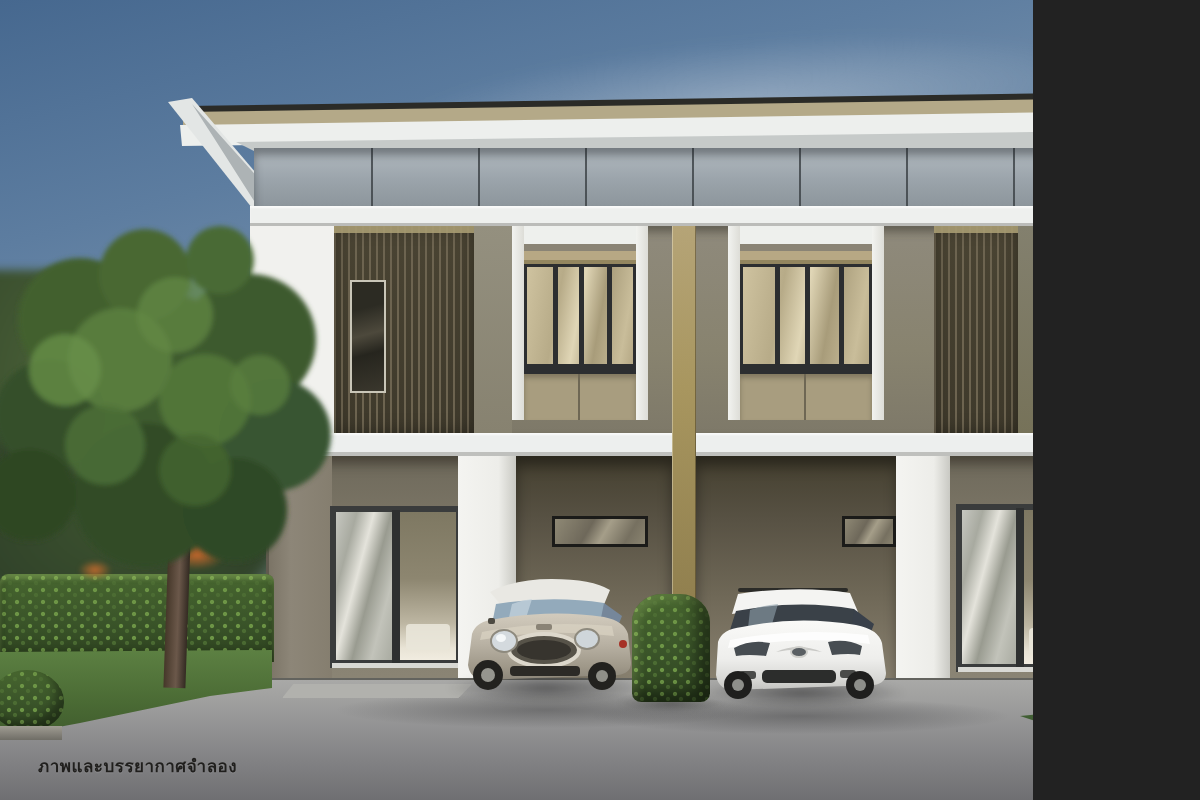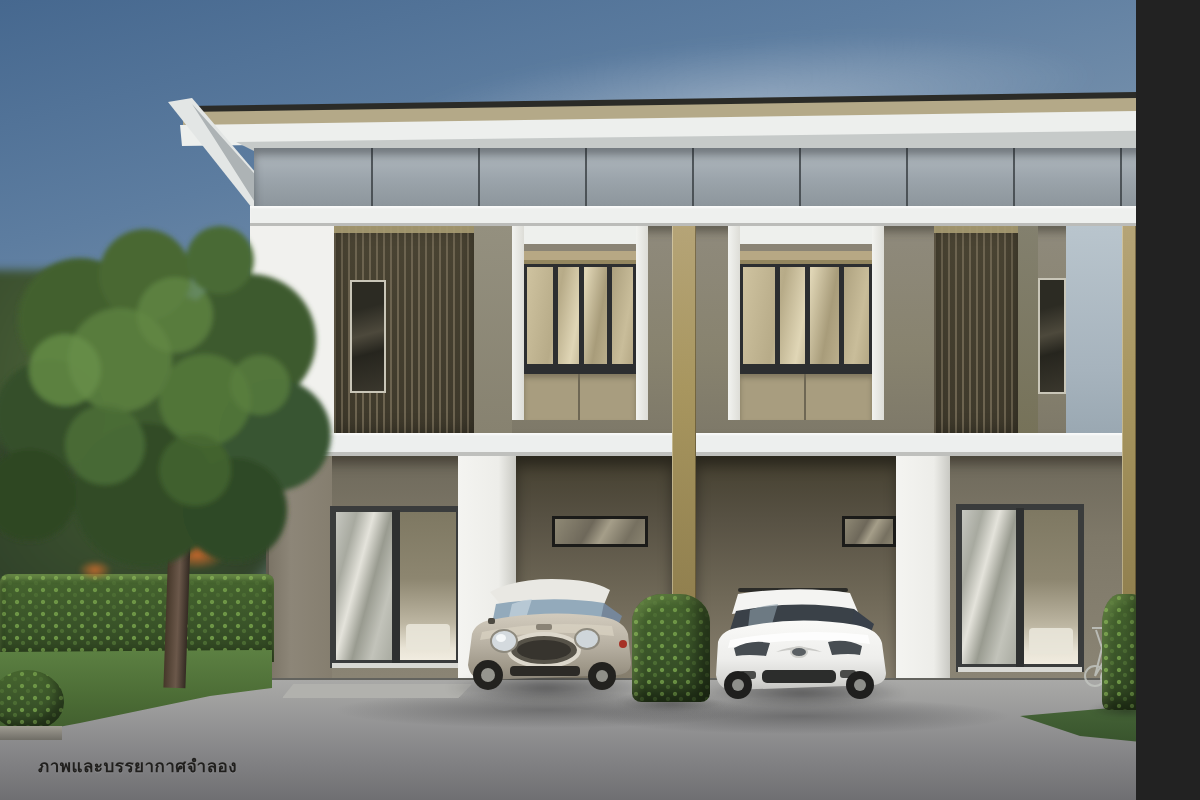--- a/index.html
+++ b/index.html
@@ -1,17 +1,17 @@
 <!DOCTYPE html>
 <html><head>
 <meta charset="utf-8">
 <style>
   html,body{margin:0;padding:0;background:#222;}
   #stage{
-    position:relative;width:1136px;height:800px;overflow:hidden;
+    position:relative;width:1033px;height:800px;overflow:hidden;
     font-family:Liberation Sans, sans-serif;
   }
   #stage *{position:absolute;box-sizing:border-box;}
 
   
   .sky{left:0;top:0;width:1200px;height:800px;
     background:linear-gradient(165deg,#46688f 0%,#5d7da0 22%,#7e97b0 45%,#a3b3c1 68%,#c4cacd 90%);}
   .cloud{left:380px;top:40px;width:720px;height:130px;border-radius:50%;
     background:radial-gradient(ellipse at 50% 50%,rgba(255,255,255,.30),rgba(255,255,255,0) 70%);
     transform:rotate(-5deg);filter:blur(6px);}

